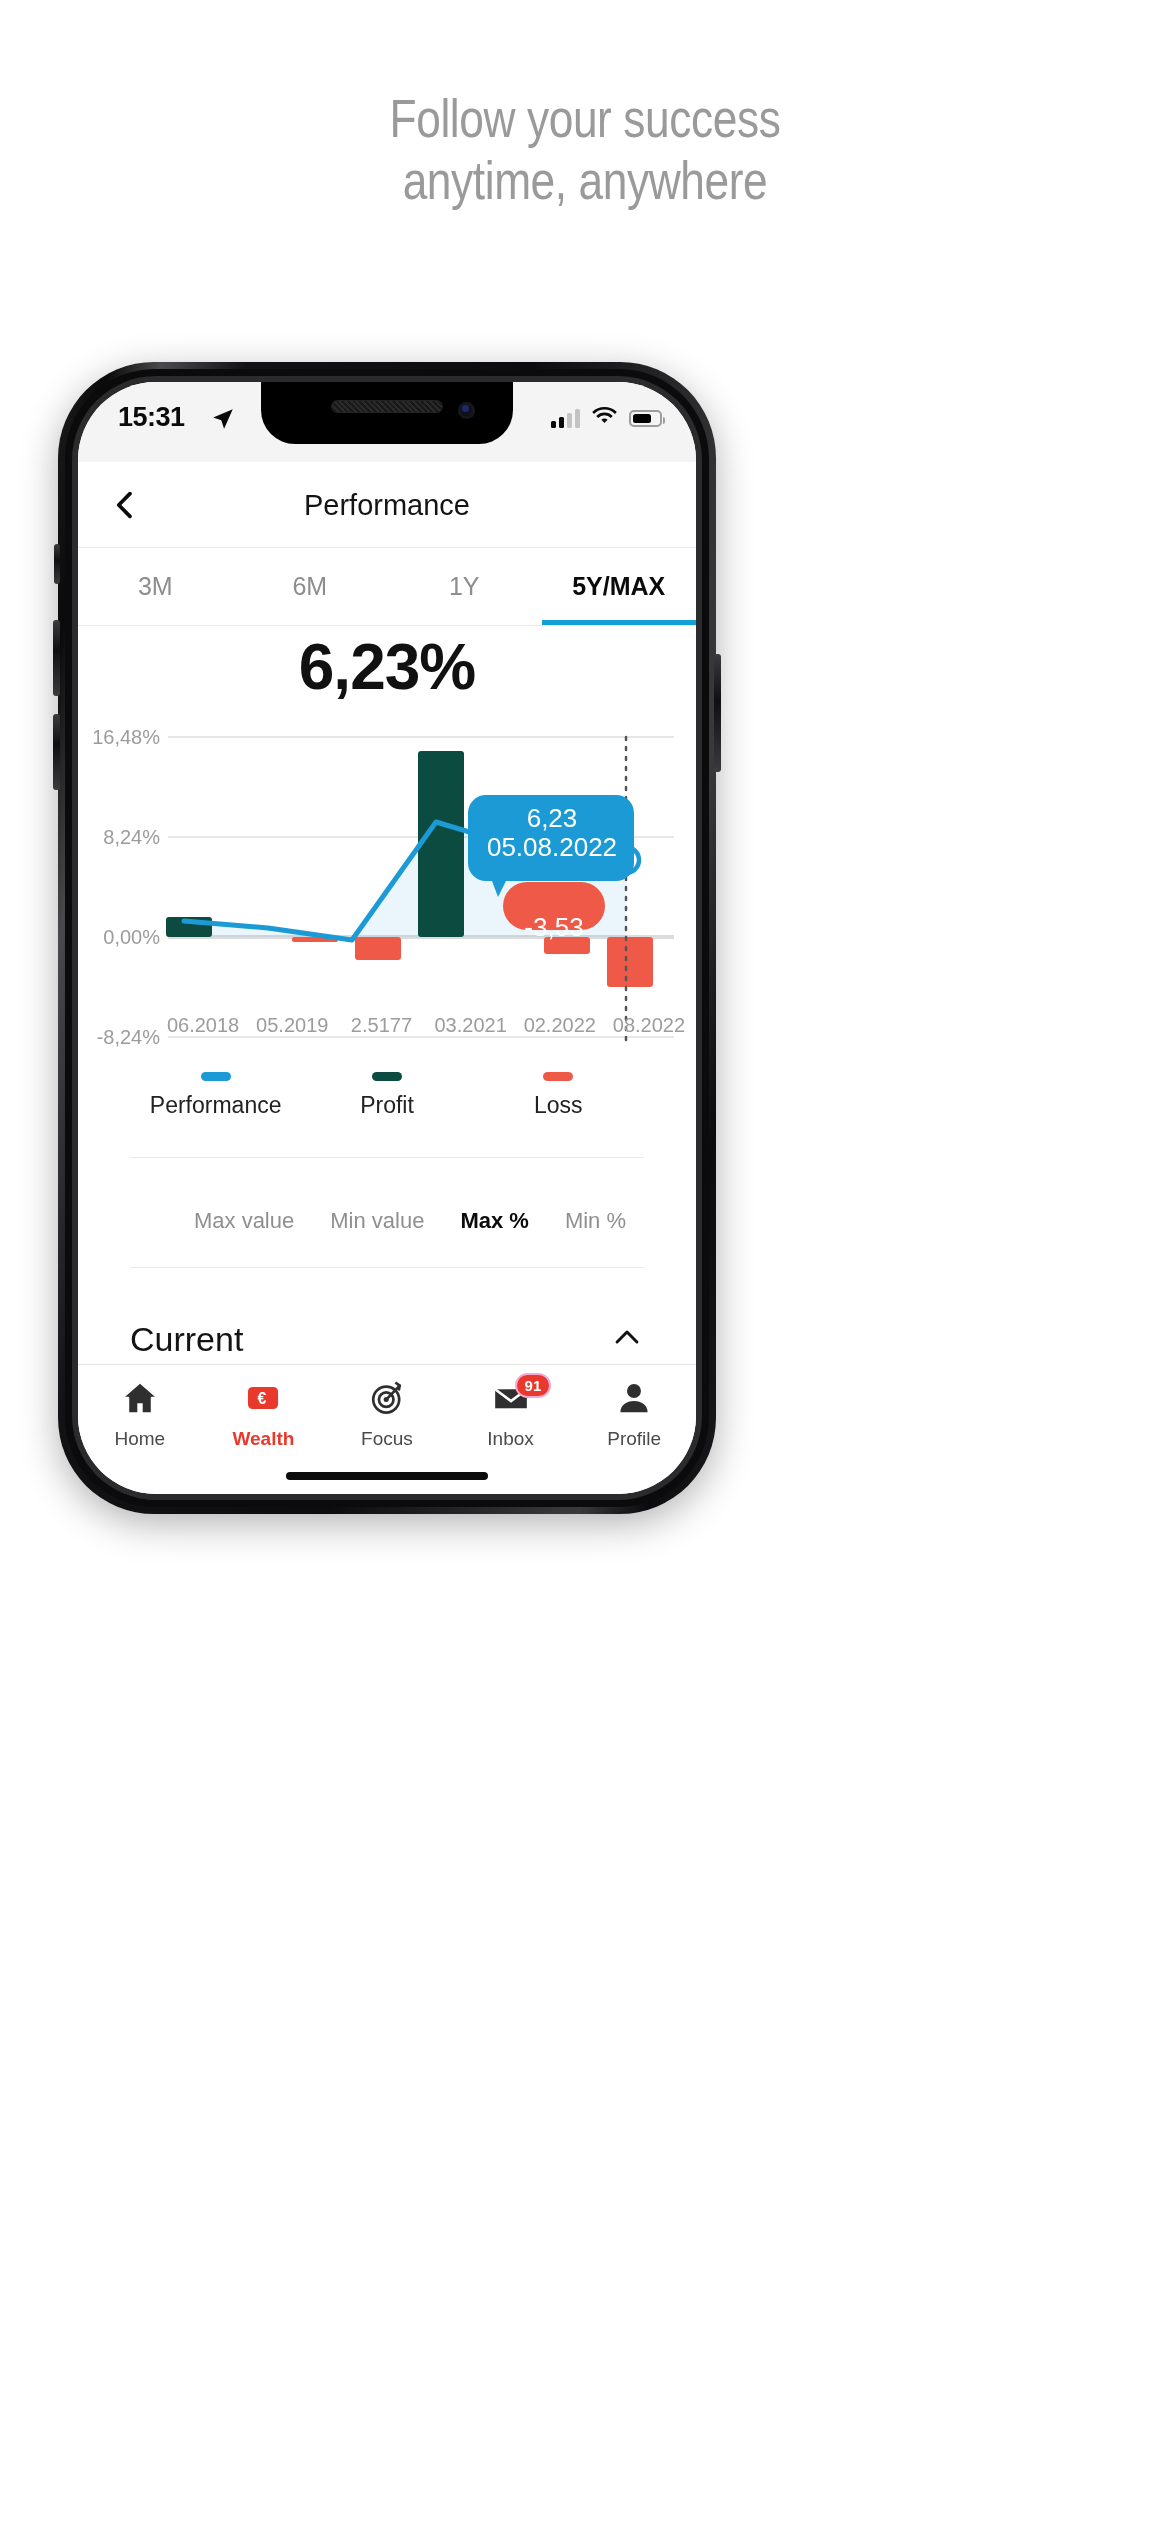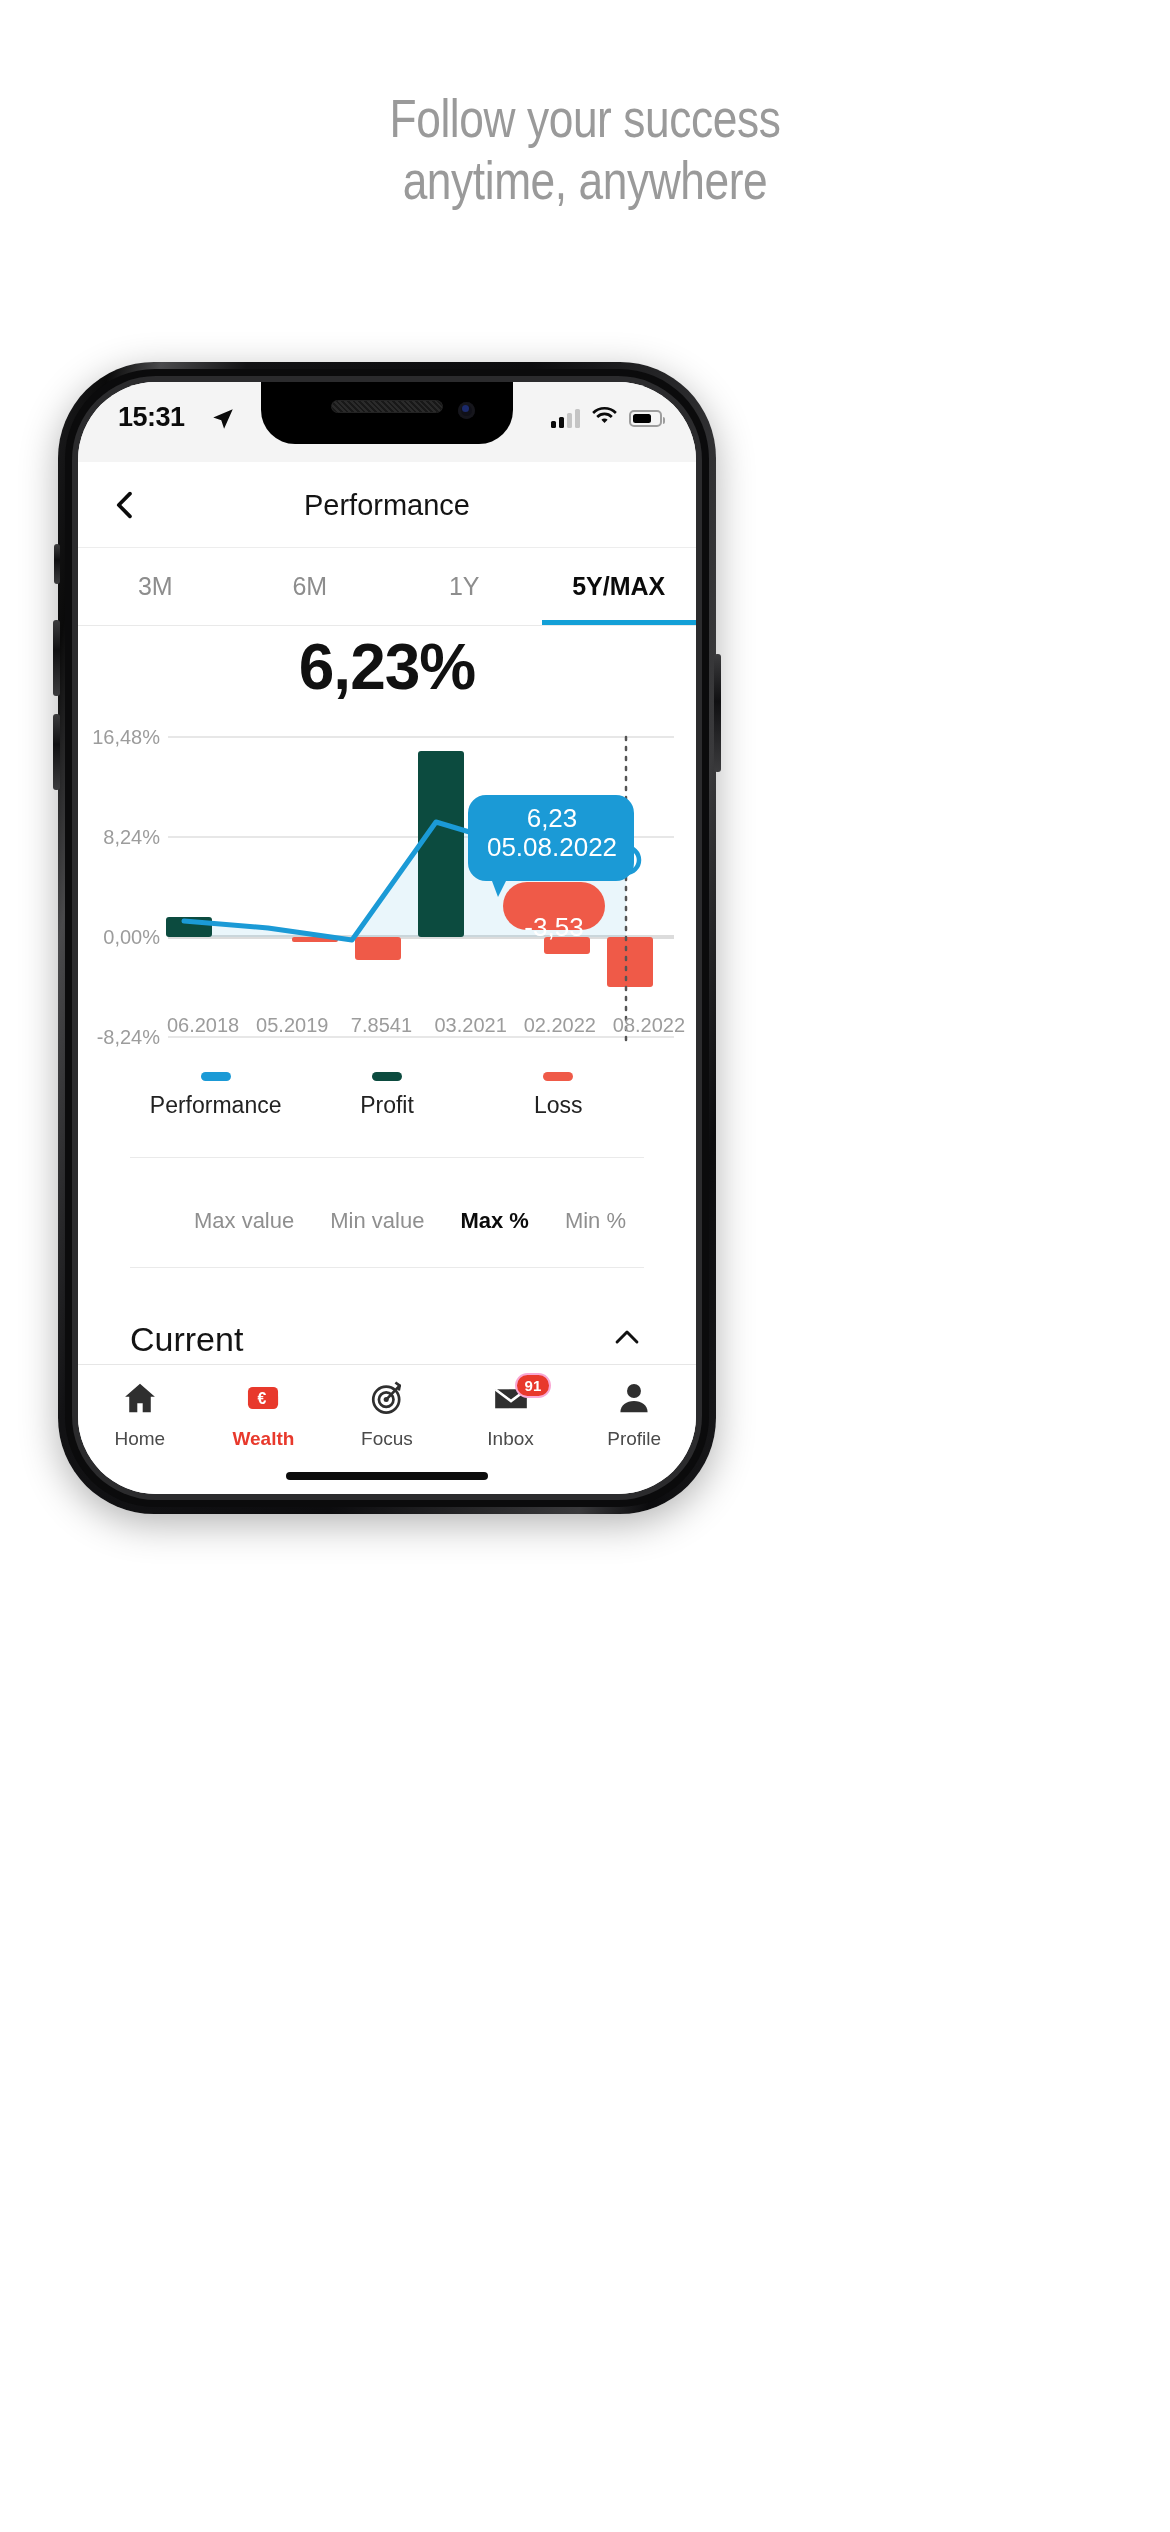--- a/index.html
+++ b/index.html
@@ -329,21 +329,21 @@
         <div style="position:absolute; left:399px; top:72px; width:150px; text-align:center; color:#fff; font-size:26px; line-height:1.12;">
           <div>6,23</div>
           <div>05.08.2022</div>
         </div>
         <div style="position:absolute; left:425px; top:159px; width:102px; text-align:center; color:#fff; font-size:26px;margin-top:21px;">-3,53</div>
       </div>
 
       <div class="xlabels">
         <div>06.2018</div>
         <div>05.2019</div>
-        <div>7.8541</div>
+        <div>2.5177</div>
         <div>03.2021</div>
         <div>02.2022</div>
         <div>08.2022</div>
       </div>
 
       <div class="legend">
         <div class="legend-item">
           <span class="legend-dash" style="background:#1b9ad6;"></span>
           <span class="legend-label">Performance</span>
         </div>

